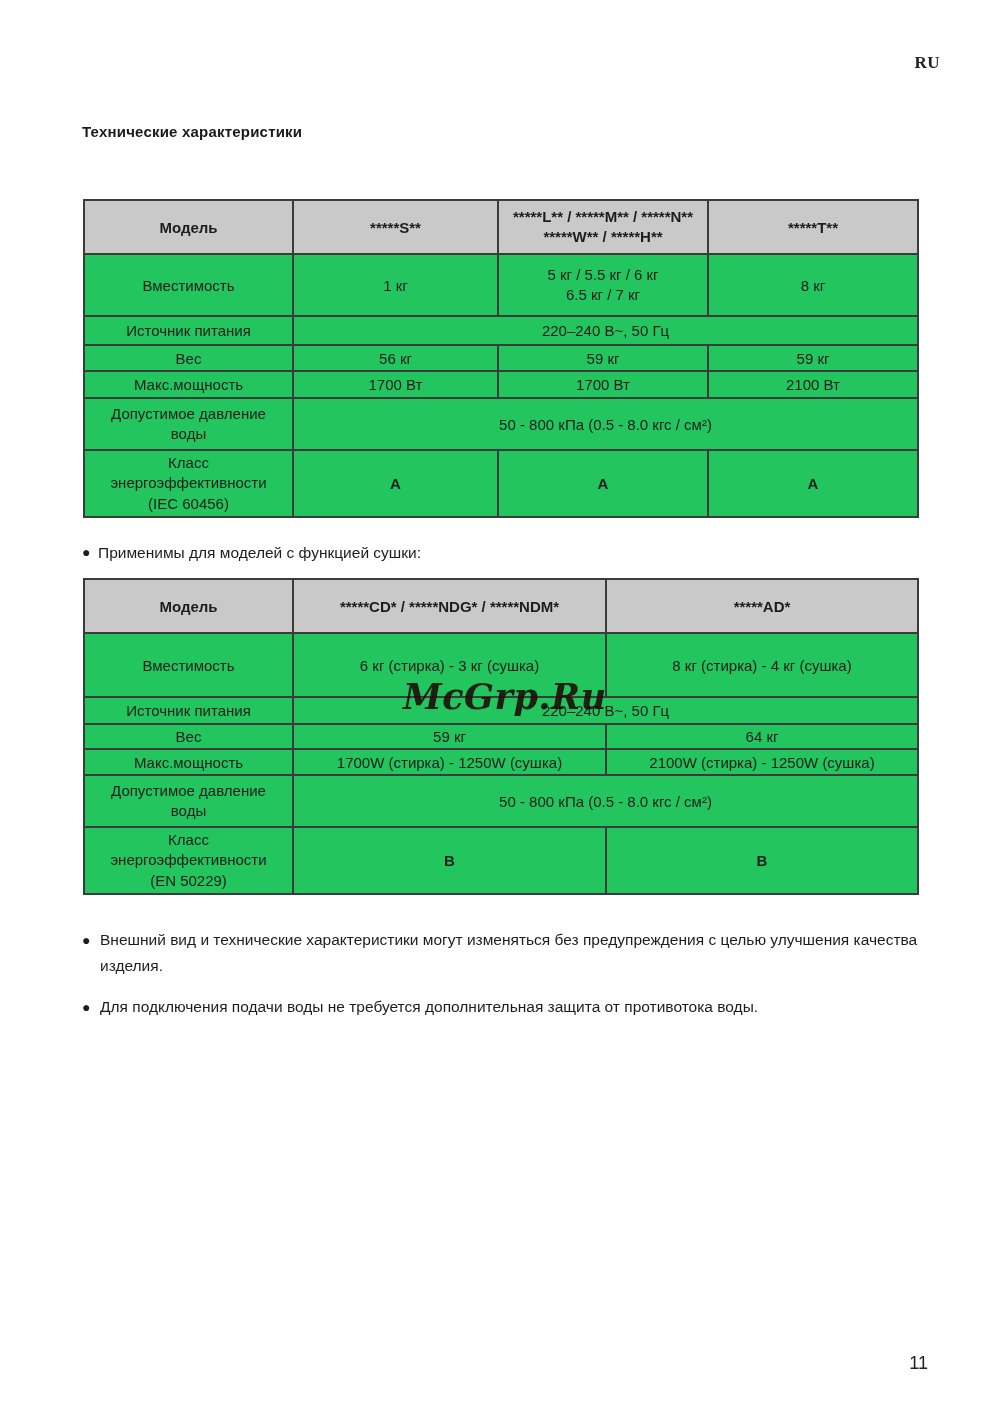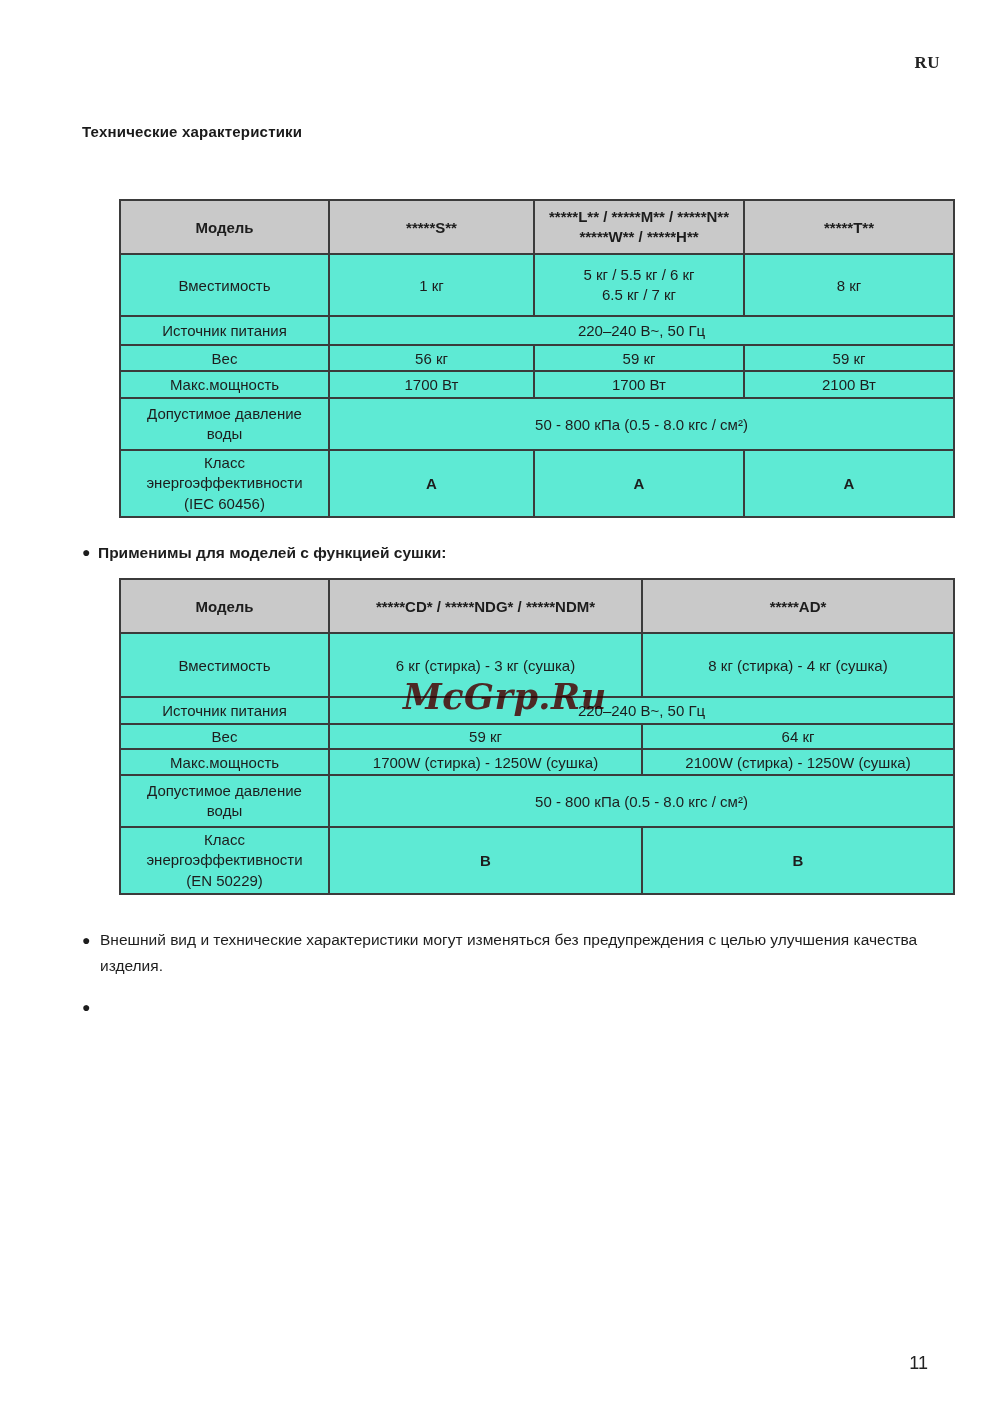--- a/index.html
+++ b/index.html
@@ -21,22 +21,21 @@
   }
   .doc-title{
     position:absolute;top:113px;left:82px;
     font-size:15px;font-weight:bold;color:#1a1a1a;
     letter-spacing:0.2px;
   }
 
   table.spec{
     position:absolute;left:83px;width:834px;
     border-collapse:collapse;table-layout:fixed;
-    background:#5eead4;
-    margin-left:36px;
+    background:#22c55e;
   }
   #table1{top:199px;}
   #table2{top:578px;}
   table.spec td{
     border:2px solid #3b3b3b;
     text-align:center;vertical-align:middle;
     padding:2px 6px;
     font-size:15px;color:#1d1d1d;
     overflow:hidden;
   }
@@ -65,21 +64,21 @@
   #table2 tr.r0{height:54px;}
   #table2 tr.r1{height:64px;}
   #table2 tr.r2{height:27px;}
   #table2 tr.r3{height:25px;}
   #table2 tr.r4{height:26px;}
   #table2 tr.r5{height:52px;}
   #table2 tr.r6{height:54px;}
 
   .bullet-line{
     position:absolute;left:82px;top:544px;
-    font-size:15.5px;color:#1d1d1d;font-weight:bold;
+    font-size:15.5px;color:#1d1d1d;
   }
   .bullet-line .dot,
   .note .dot{
     display:inline-block;width:16px;
     font-size:14px;vertical-align:1px;
   }
 
   .notes{
     position:absolute;left:82px;top:911px;width:850px;
   }
@@ -219,19 +218,19 @@
     </tbody>
   </table>
 
   <div class="watermark">McGrp.Ru</div>
 
   <div class="notes">
     <p class="note">
       <span class="dot">●</span><span>Внешний вид и технические характеристики могут изменяться без предупреждения с целью улучшения качества изделия.</span>
     </p>
     <p class="note">
-      <span class="dot">●</span>
+      <span class="dot">●</span><span>Для подключения подачи воды не требуется дополнительная защита от противотока воды.</span>
     </p>
   </div>
 
   <div class="page-number">11</div>
 
 </div>
 
 </body></html>

